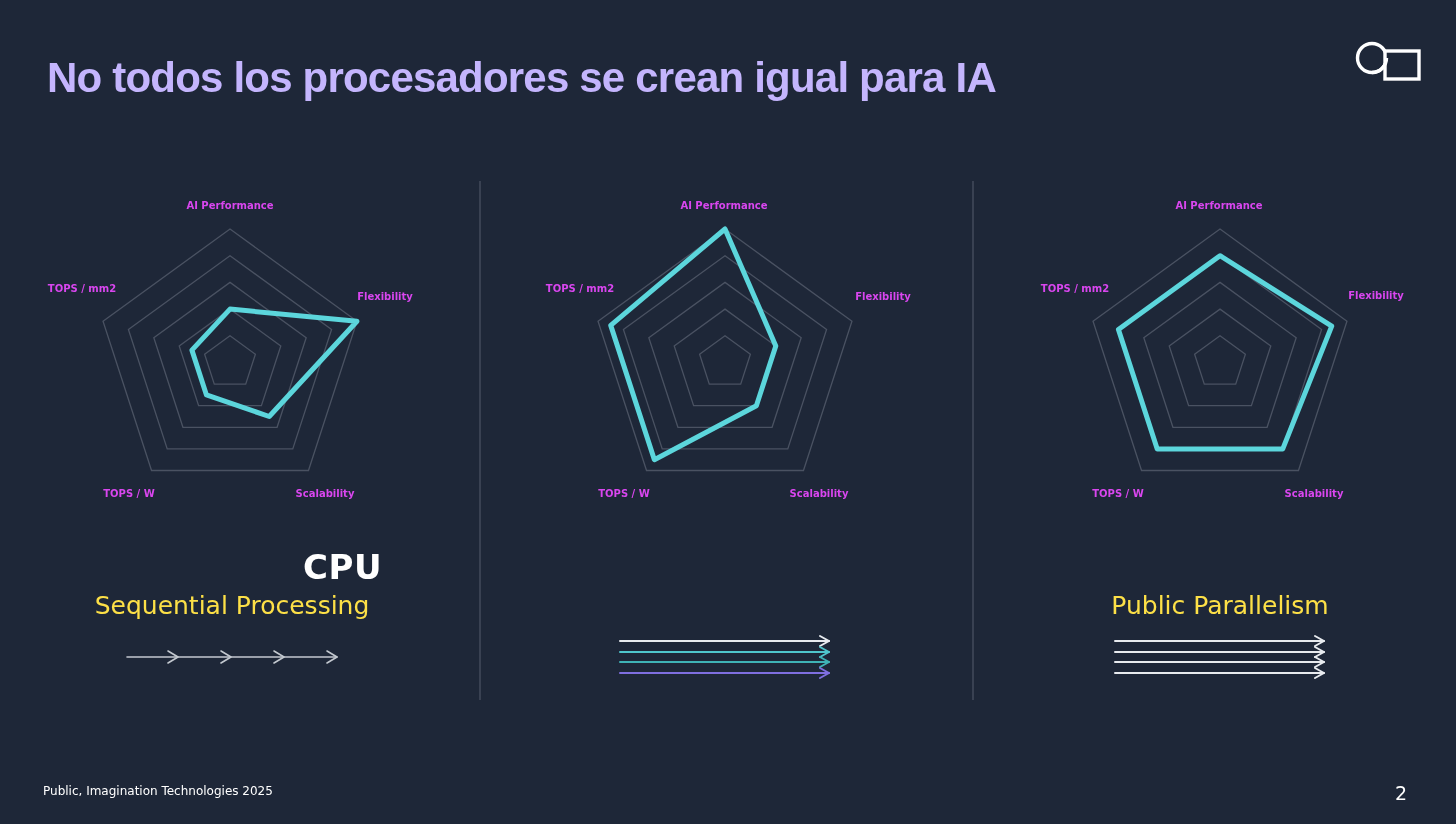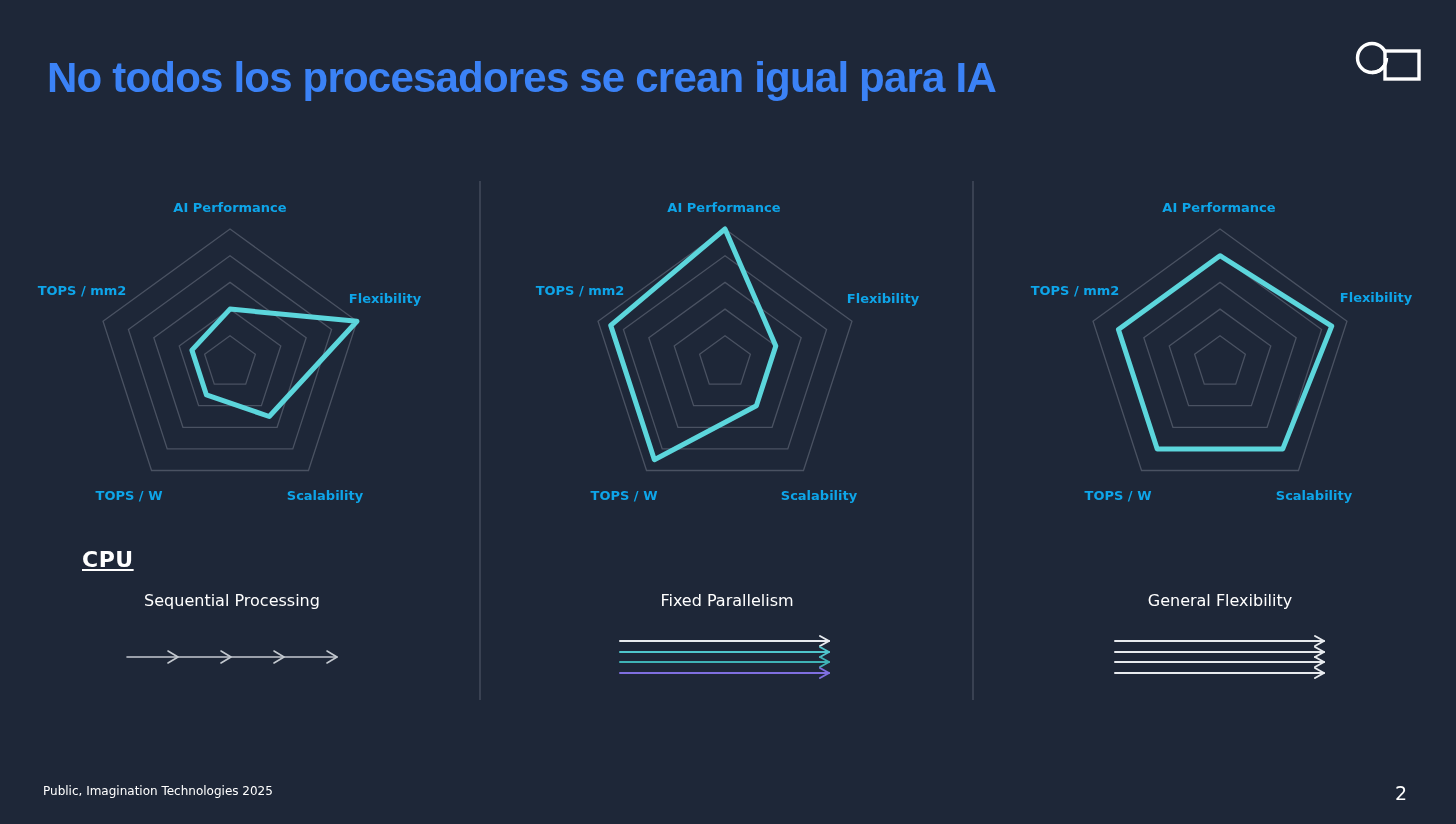--- a/index.html
+++ b/index.html
@@ -8,42 +8,42 @@
       background: #1e2738;
       overflow: hidden;
       font-family: "DejaVu Sans", sans-serif;
       color: #ffffff;
     }
     .slide { position: relative; width: 1456px; height: 824px; background: #1e2738; }
     .title {
       position: absolute; left: 47px; top: 54px;
       font-family: "Liberation Sans", sans-serif;
       font-weight: bold; font-size: 42px; letter-spacing: -0.8px;
-      color: #3b82f6; white-space: nowrap;
+      color: #c4b5fd; white-space: nowrap;
     }
     .logo { position: absolute; left: 1355px; top: 40px; width: 66px; height: 42px; }
     .divider {
       position: absolute; top: 181px; width: 2px; height: 519px;
       background: #394152;
     }
     .radar { position: absolute; left: 0; top: 0; width: 1456px; height: 824px; pointer-events: none; }
     .axis-label {
       position: absolute; font-family: "DejaVu Sans", sans-serif;
-      font-weight: bold; font-size: 13px; color: #0ea5e9;
+      font-weight: bold; font-size: 10px; color: #d946ef;
       white-space: nowrap; transform: translateX(-50%);
     }
     .proc-name {
       position: absolute; top: 547px; width: 300px; transform: translateX(-50%);
-      text-align: left; font-family: "DejaVu Sans", sans-serif; font-weight: bold;
-      font-size: 22px; color: #ffffff; letter-spacing: 0.5px; text-decoration: underline;
+      text-align: right; font-family: "DejaVu Sans", sans-serif; font-weight: bold;
+      font-size: 34px; color: #ffffff; letter-spacing: 0.5px;
     }
     .proc-sub {
       position: absolute; top: 591px; width: 320px; transform: translateX(-50%);
       text-align: center; font-family: "DejaVu Sans", sans-serif;
-      font-size: 16px; color: #ffffff;
+      font-size: 25px; color: #fde047;
     }
     .footer {
       position: absolute; left: 43px; top: 784px;
       font-family: "DejaVu Sans", sans-serif; font-size: 12px; color: #ffffff;
     }
     .page-num {
       position: absolute; left: 1395px; top: 782px;
       font-family: "DejaVu Sans", sans-serif; font-size: 19px; color: #ffffff;
     }
   </style>
@@ -110,23 +110,22 @@
     <span class="axis-label" style="left:1219px; top:200px;">AI Performance</span>
     <span class="axis-label" style="left:1376px; top:290px;">Flexibility</span>
     <span class="axis-label" style="left:1314px; top:488px;">Scalability</span>
     <span class="axis-label" style="left:1118px; top:488px;">TOPS / W</span>
     <span class="axis-label" style="left:1075px; top:283px;">TOPS / mm2</span>
   </div>
 
   <div class="proc-name" style="left:232px;">CPU</div>
   <div class="proc-sub" style="left:232px;">Sequential Processing</div>
 
-  <div class="proc-sub" style="left:727px;">Fixed Parallelism</div>
 
-  <div class="proc-sub" style="left:1220px;">General Flexibility</div>
+  <div class="proc-sub" style="left:1220px;">Public Parallelism</div>
 
   <svg style="position:absolute;left:0;top:0;" width="1456" height="824">
     <g fill="none" stroke-width="1.6" stroke-linecap="round" stroke-linejoin="round" id="cpu-arrows">
         <path d="M127 657 L337 657" stroke="#c3c8cf"></path>
         <path d="M168 651 L178 657 L168 663" stroke="#c3c8cf"></path>
         <path d="M221 651 L231 657 L221 663" stroke="#c3c8cf"></path>
         <path d="M274 651 L284 657 L274 663" stroke="#c3c8cf"></path>
         <path d="M327 651 L337 657 L327 663" stroke="#c3c8cf"></path>
       </g>
     <g fill="none" stroke-width="2" stroke-linecap="round" stroke-linejoin="round" id="npu-arrows">

